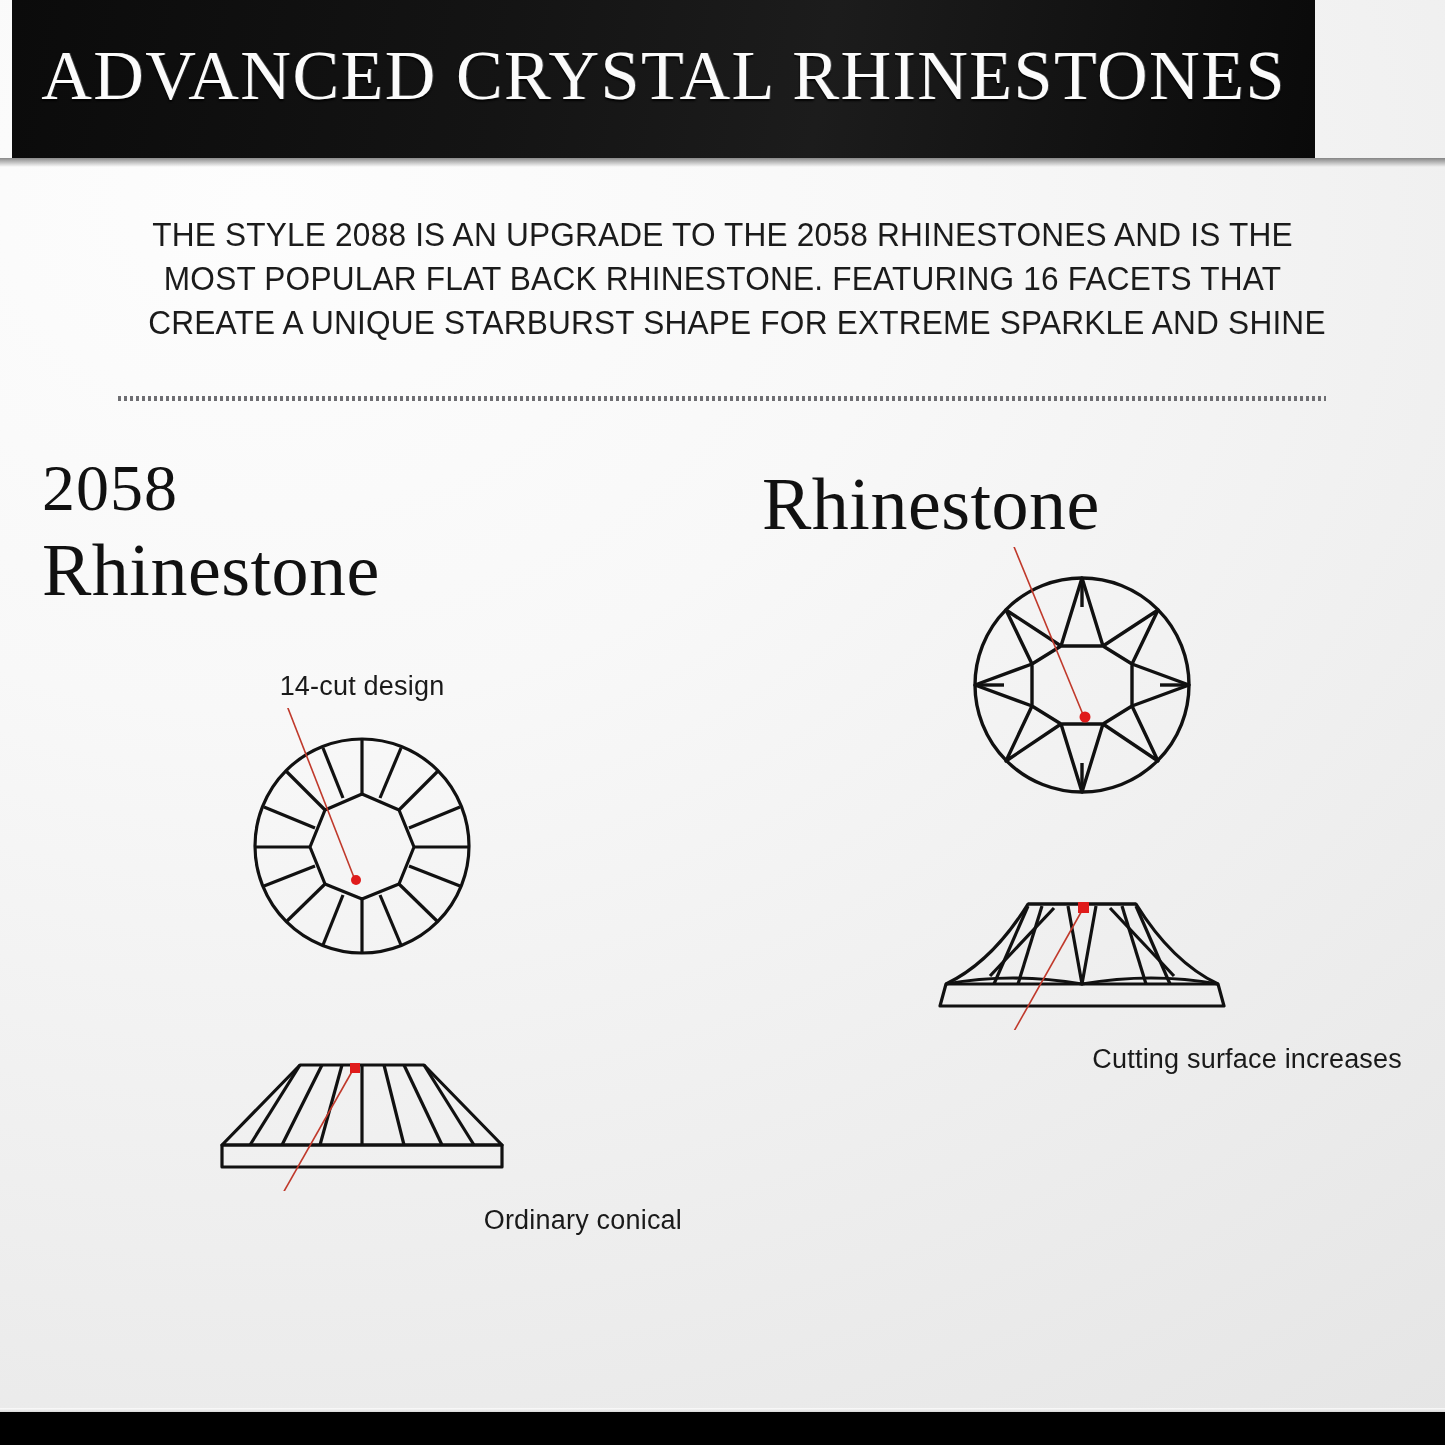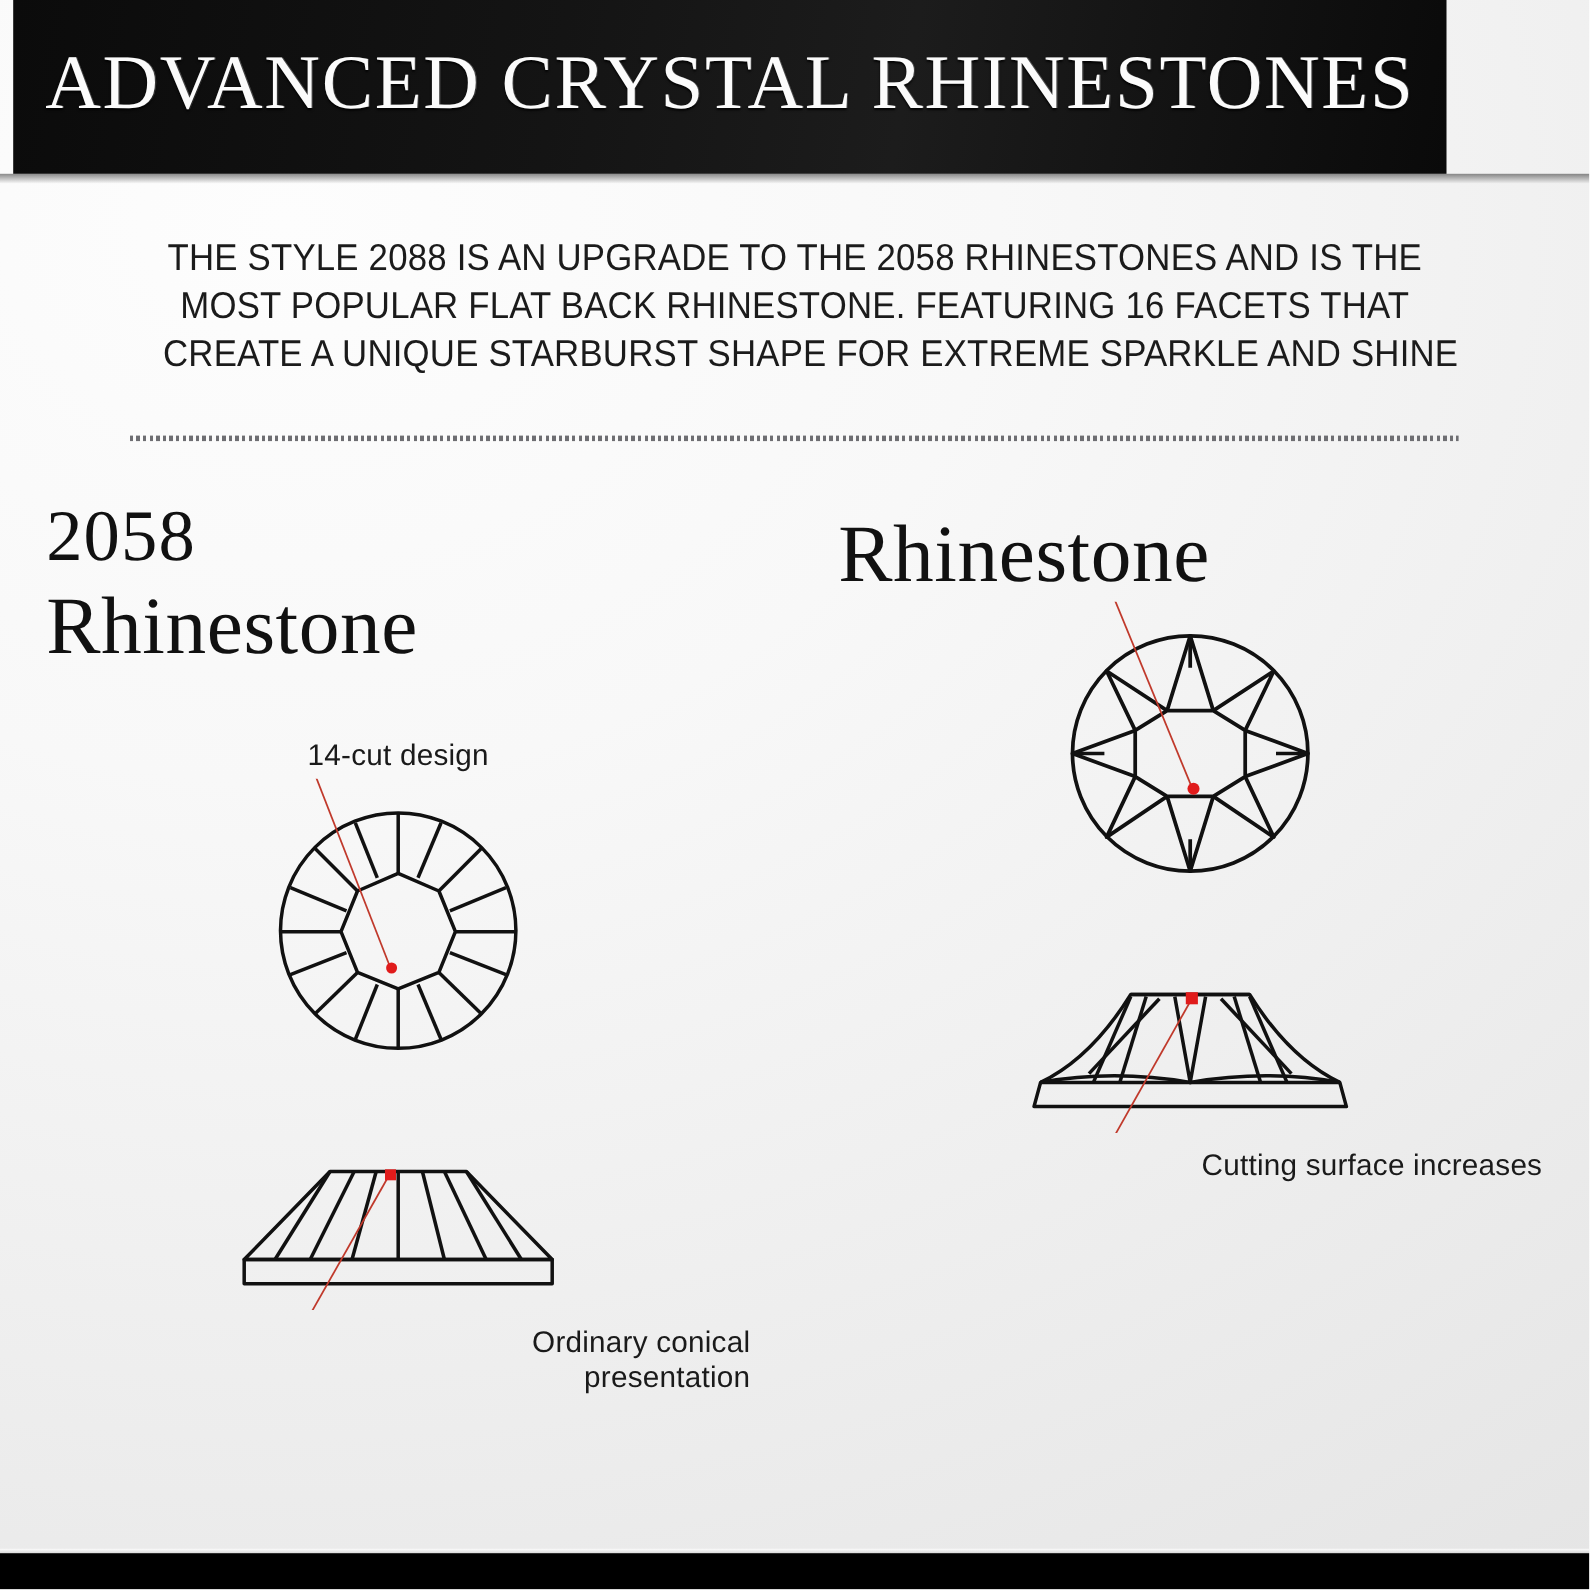--- a/index.html
+++ b/index.html
@@ -235,21 +235,20 @@
           <line x1="212" y1="24" x2="262" y2="104"></line>
         </g>
 
         <line x1="142" y1="27" x2="58" y2="175" stroke="#c0392b" stroke-width="1.6"></line>
         <rect x="138" y="22" width="10" height="10" fill="#e01b1b"></rect>
       </svg>
     </div>
 
     <div class="annot-bottom">
       <span>Ordinary conical</span>
-      <span>presentation</span>
     </div>
   </div>
 
   <div class="col col-right">
 
     <div class="col-title">
       <span class="word">Rhinestone</span>
     </div>
 
 

